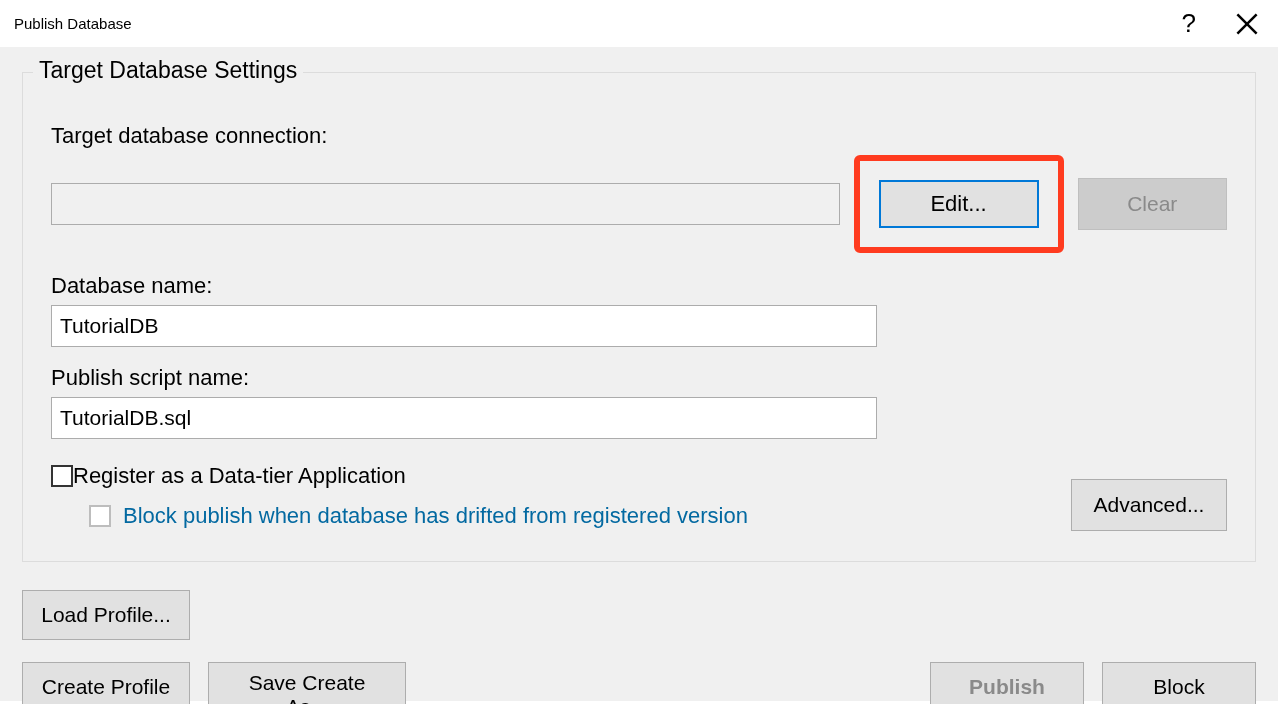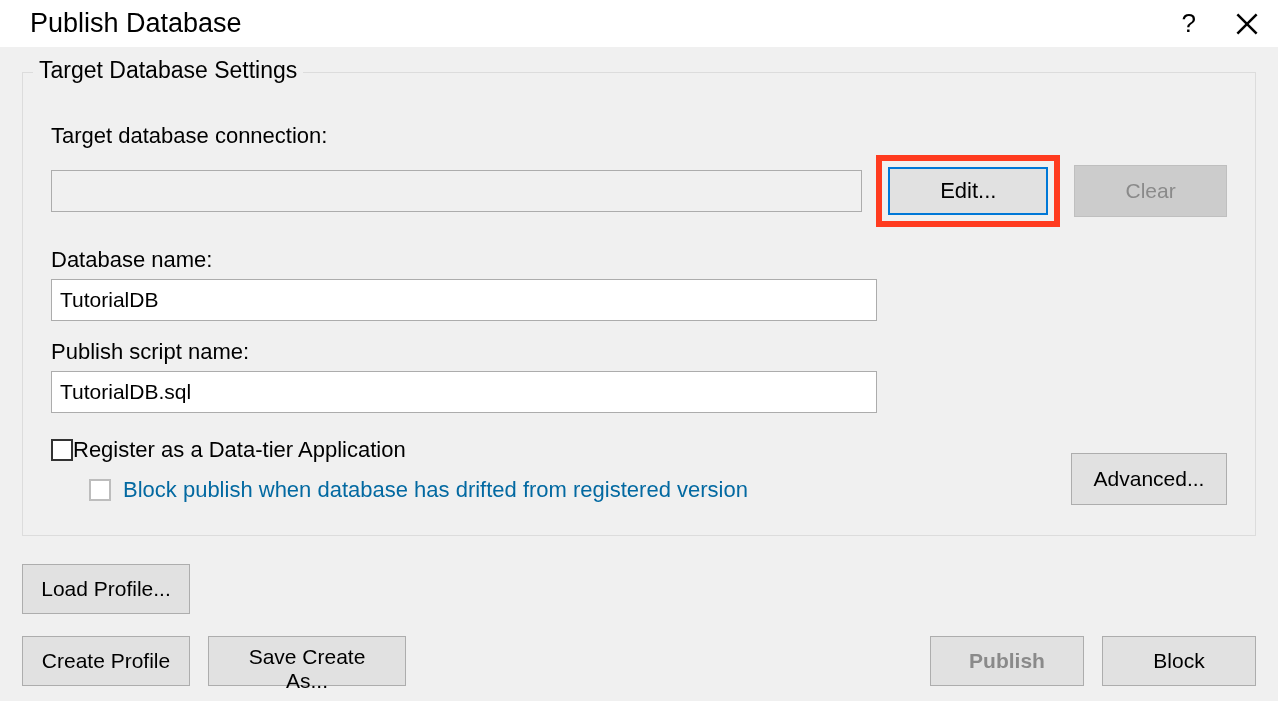--- a/index.html
+++ b/index.html
@@ -17,23 +17,22 @@
       overflow: hidden;
     }
     .titlebar {
       display: flex;
       align-items: center;
       justify-content: space-between;
       padding: 8px 20px 8px 14px;
       background: #fff;
     }
     .titlebar-title {
-      font-size: 27px;
+      font-size: 15px;
       font-weight: 400;
-      margin-left: 16px;
     }
     .titlebar-controls {
       display: flex;
       gap: 40px;
       align-items: center;
     }
     .titlebar-help {
       font-size: 26px;
       font-weight: 400;
       cursor: pointer;
@@ -81,22 +80,22 @@
       width: 820px;
       height: 42px;
       border: 1px solid #acacac;
       background: #f0f0f0;
       padding: 0 8px;
       font-size: 20px;
       font-family: inherit;
     }
     .highlight-box {
       border: 6px solid #ff3b1f;
-      border-radius: 0;
-      padding: 6px;
+      border-radius: 6px;
+      padding: 19px;
       margin-left: 14px;
       display: inline-flex;
     }
     .btn {
       font-family: inherit;
       font-size: 21px;
       cursor: pointer;
       background: #e1e1e1;
       border: 1px solid #adadad;
       padding: 8px 18px;

